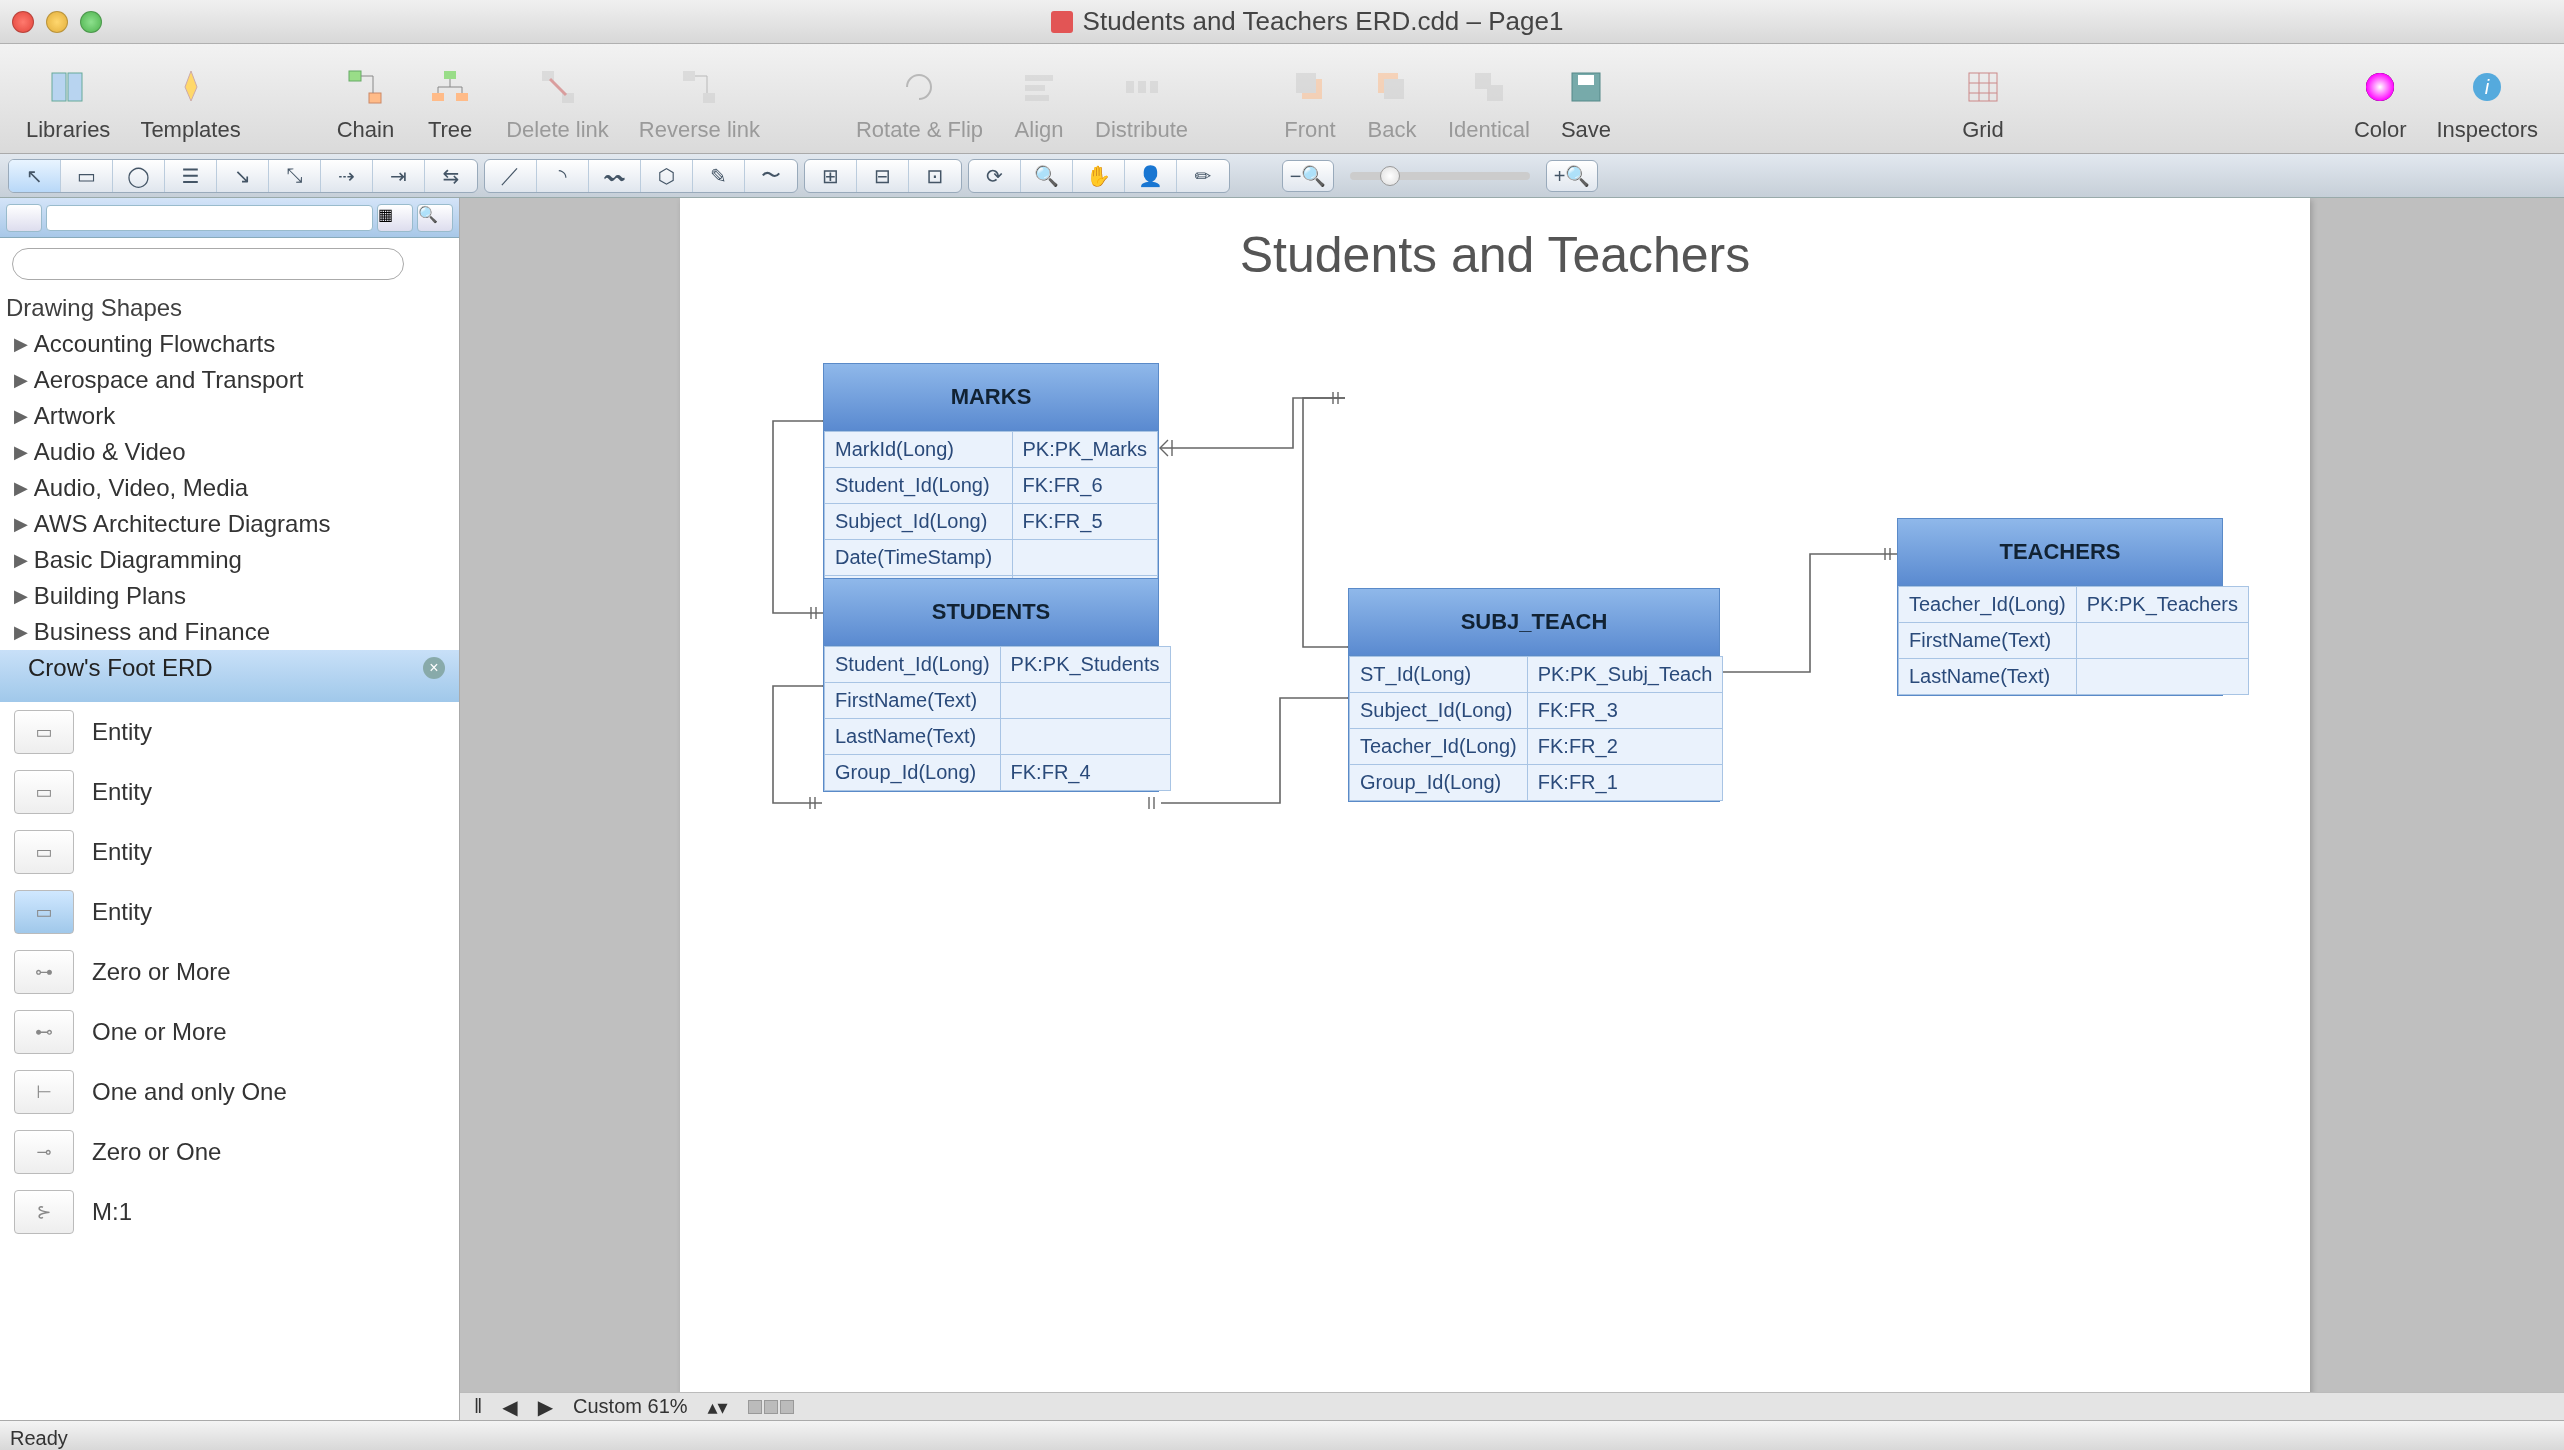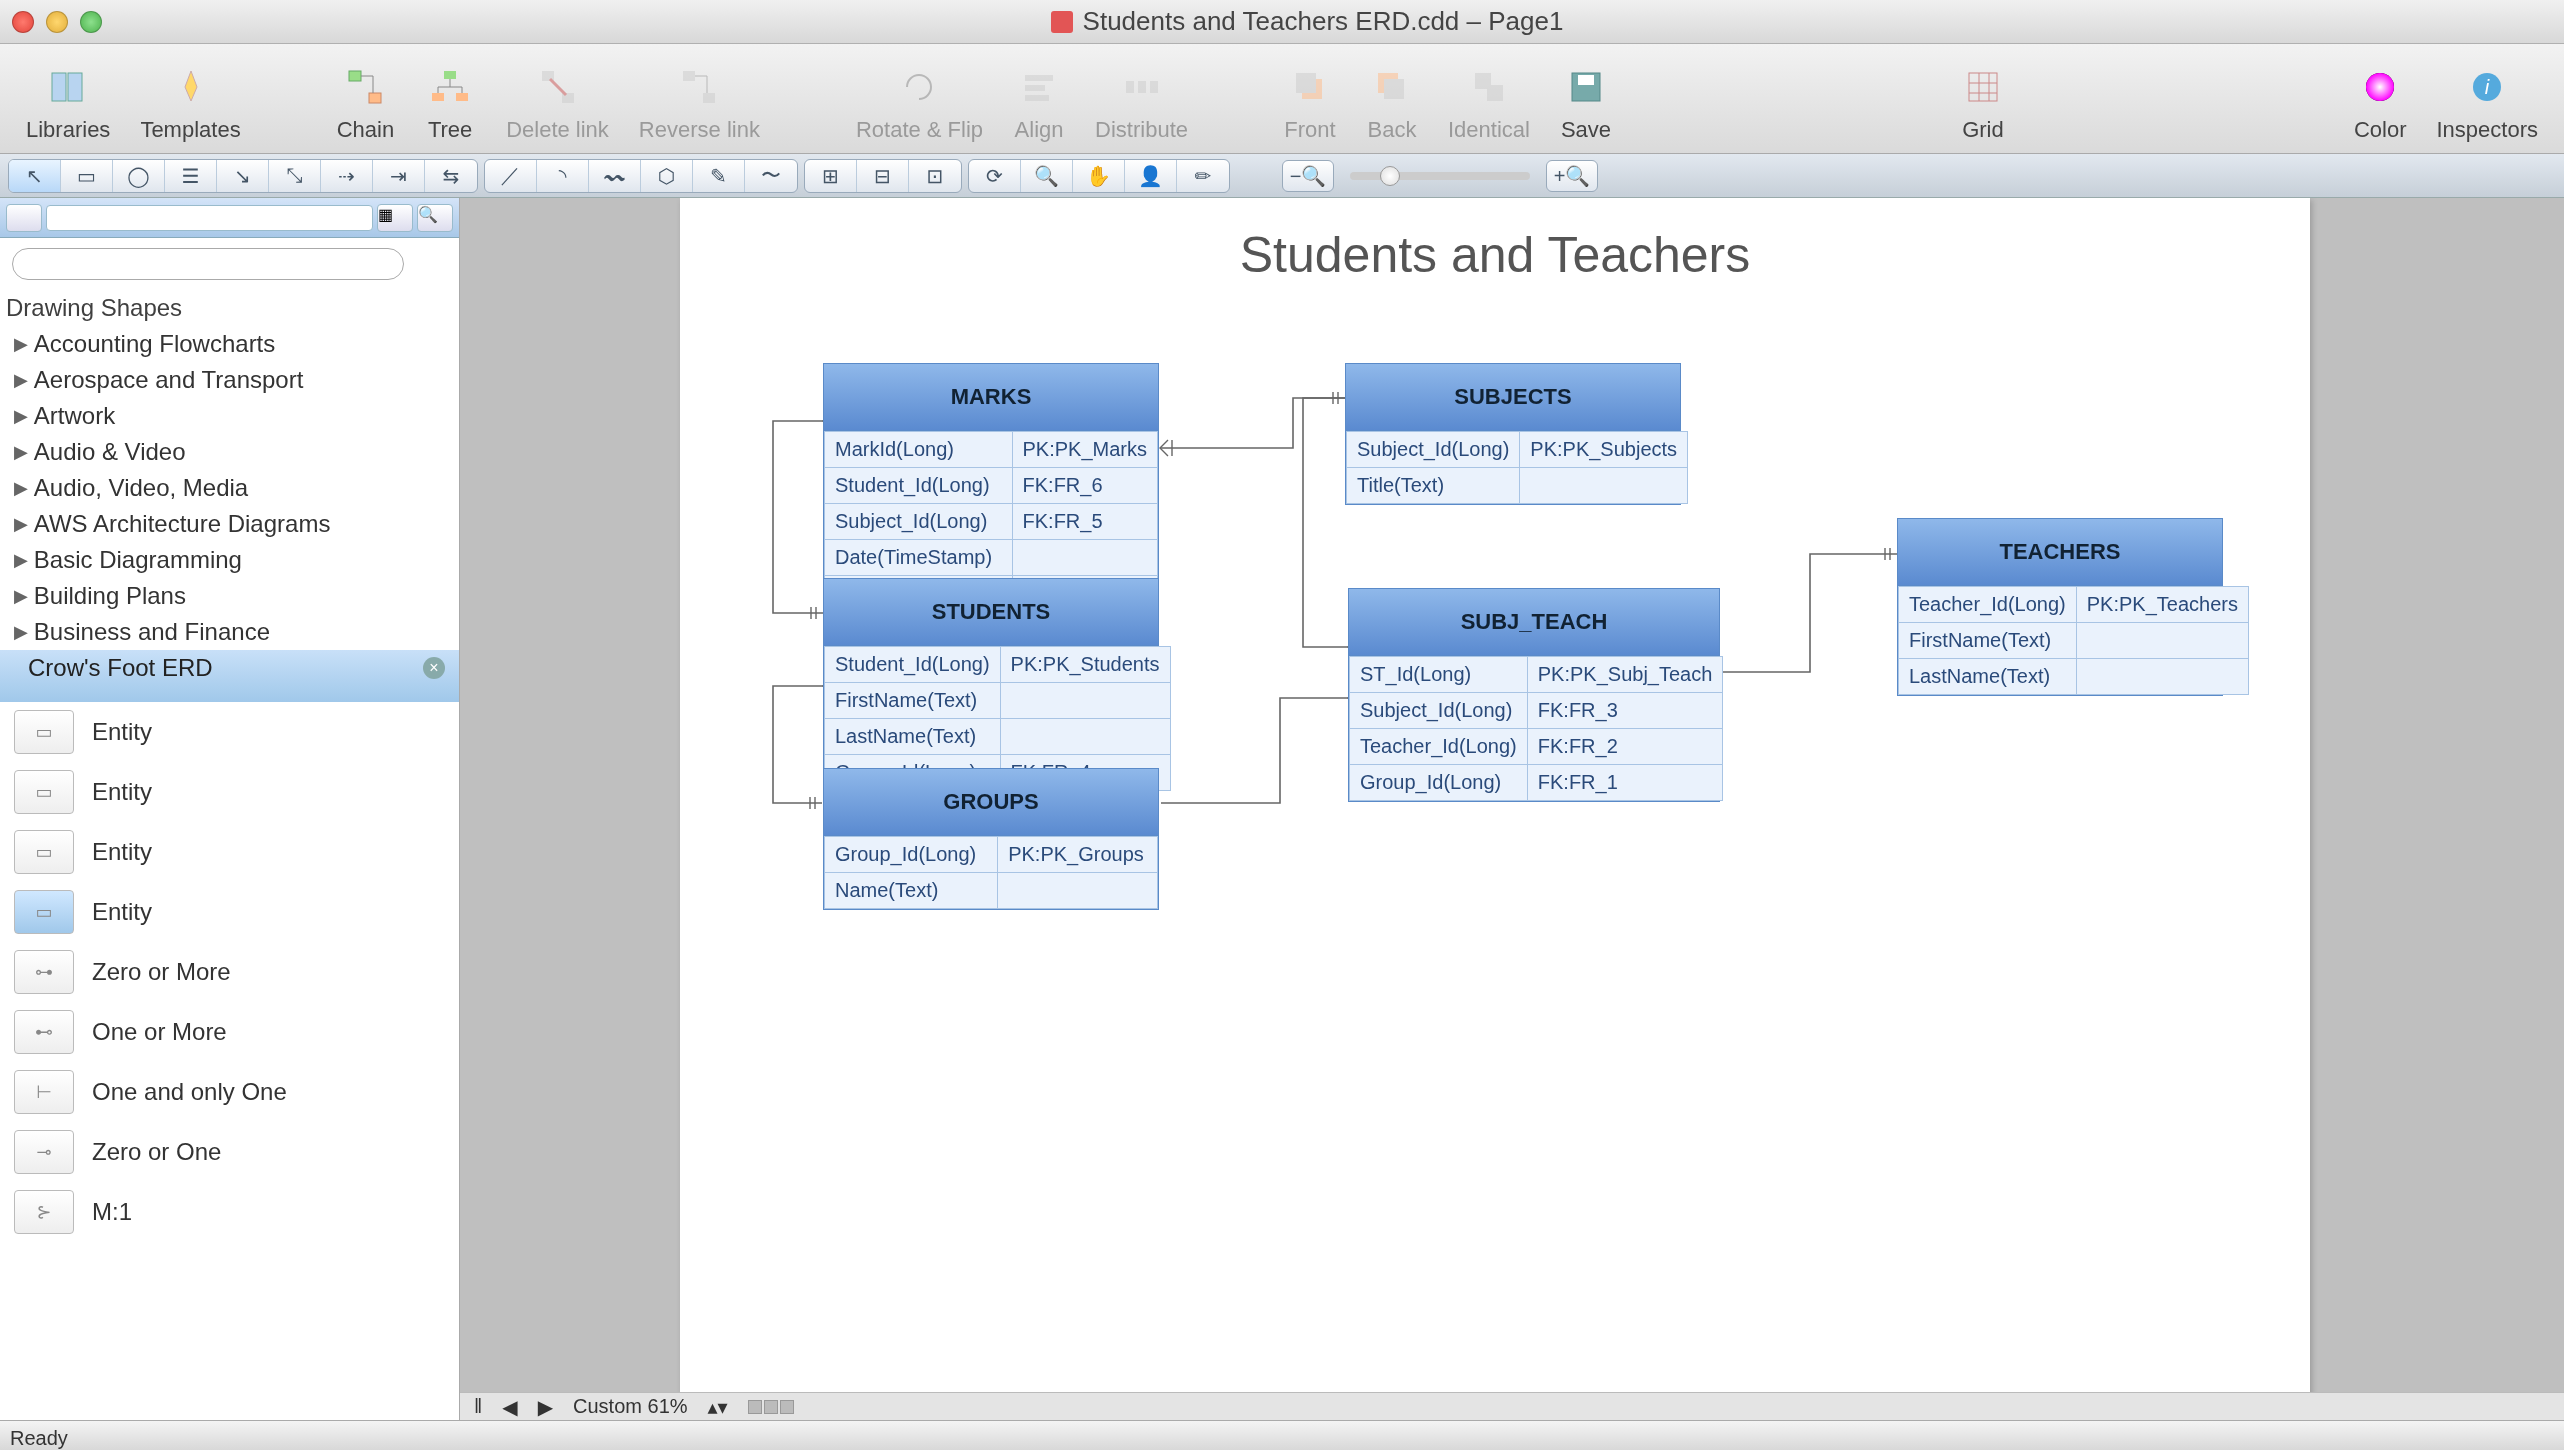--- a/index.html
+++ b/index.html
@@ -435,35 +435,20 @@
                   <td></td>
                 </tr>
             <tr>
                   <td>Mark(Integer)</td>
                   <td></td>
                 </tr>
           </tbody>
             </table>
         </div>
 
-        <div class="erd" style="left:625px; top:55px; width:336px;">
-          <div class="hdr">SUBJECTS</div>
-          <table>
-              <tbody>
-            <tr>
-                  <td style="width:58%">Subject_Id(Long)</td>
-                  <td>PK:PK_Subjects</td>
-                </tr>
-            <tr>
-                  <td>Title(Text)</td>
-                  <td></td>
-                </tr>
-          </tbody>
-            </table>
-        </div>
 
         <div class="erd" style="left:103px; top:270px; width:336px;">
           <div class="hdr">STUDENTS</div>
           <table>
               <tbody>
             <tr>
                   <td style="width:52%">Student_Id(Long)</td>
                   <td>PK:PK_Students</td>
                 </tr>
             <tr>
@@ -519,35 +504,20 @@
                   <td></td>
                 </tr>
             <tr>
                   <td>LastName(Text)</td>
                   <td></td>
                 </tr>
           </tbody>
             </table>
         </div>
 
-        <div class="erd" style="left:103px; top:460px; width:336px;">
-          <div class="hdr">GROUPS</div>
-          <table>
-              <tbody>
-            <tr>
-                  <td style="width:52%">Group_Id(Long)</td>
-                  <td>PK:PK_Groups</td>
-                </tr>
-            <tr>
-                  <td>Name(Text)</td>
-                  <td></td>
-                </tr>
-          </tbody>
-            </table>
-        </div>
 
       </div>
     </div>
 
     <div style="position:absolute; left:0; right:0; bottom:0;">
       <div class="hscroll">
         <span class="seg">‖</span>
         <span class="seg">◀</span>
         <span class="seg">▶</span>
         <span class="seg">Custom 61%</span>

